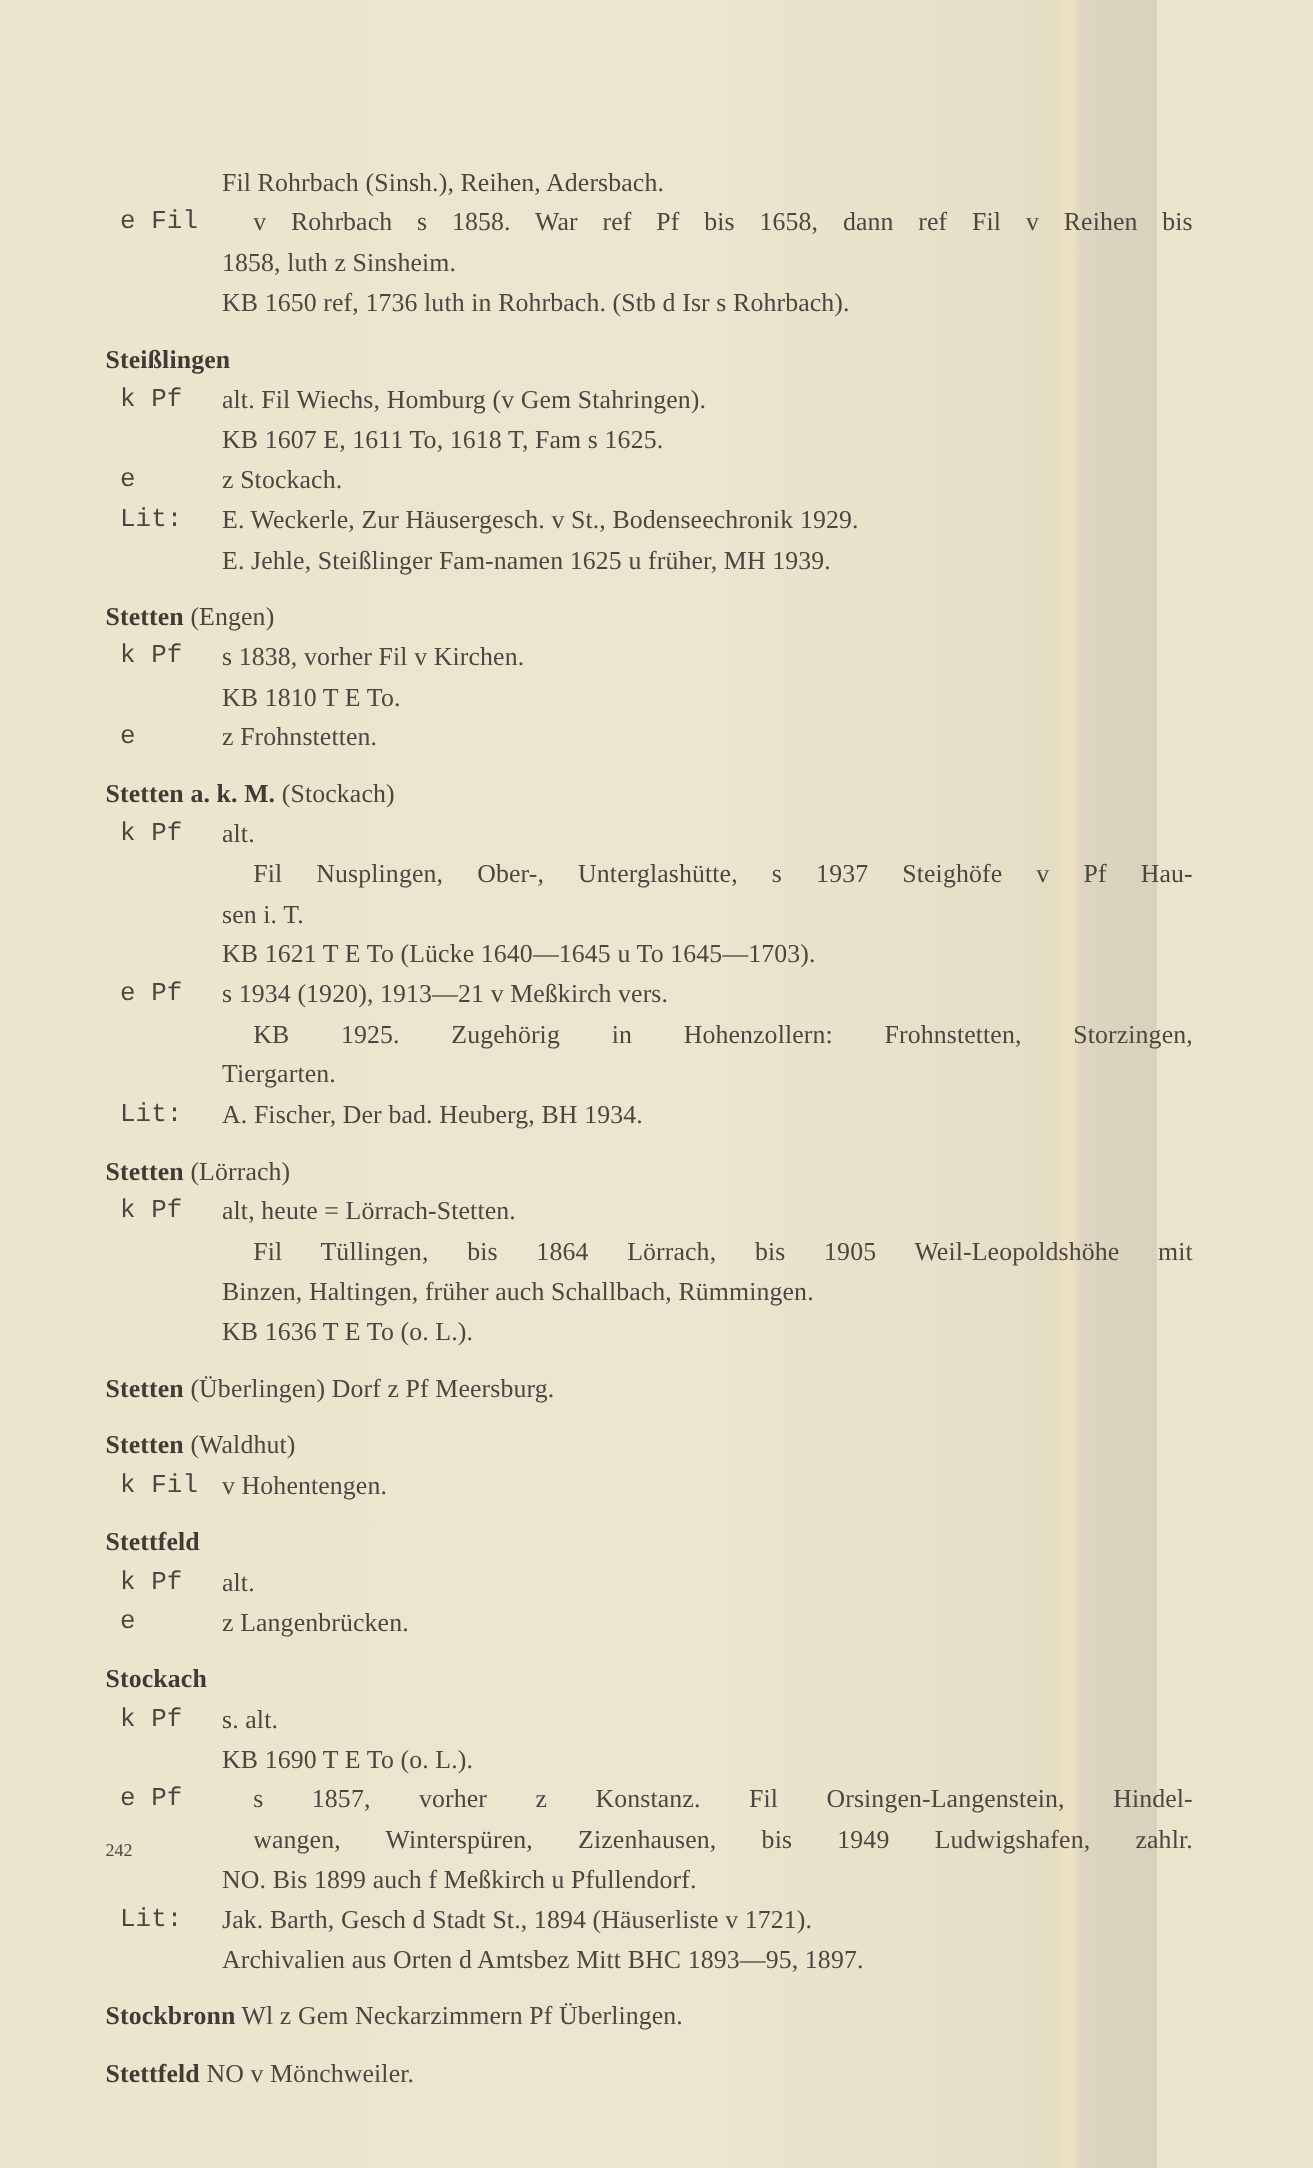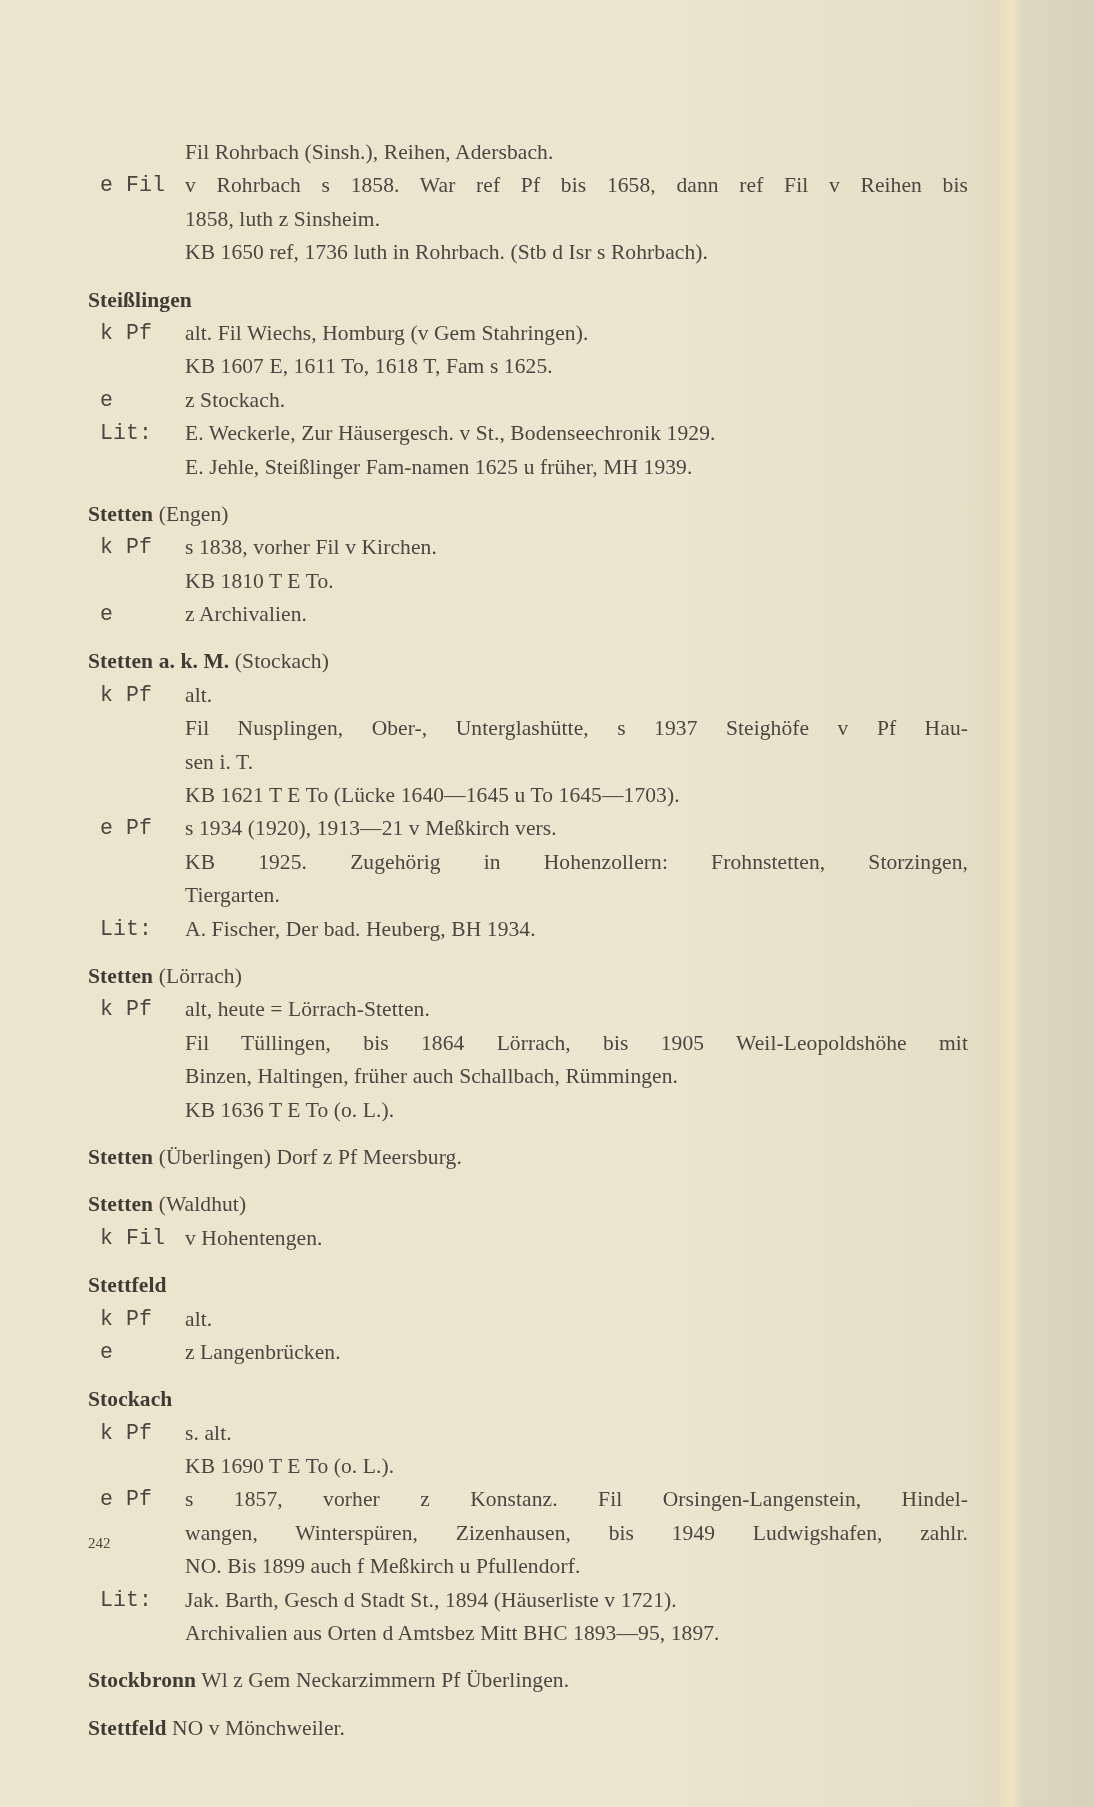--- a/index.html
+++ b/index.html
@@ -4,35 +4,35 @@
 <style>
   html, body { margin: 0; padding: 0; }
   body {
     width: 1094px; height: 1807px; overflow: hidden;
     background: #ebe3cc;
     position: relative;
     font-family: "Liberation Serif", "DejaVu Serif", serif;
     color: #4a4740;
   }
   .page {
-    position: absolute; left: 0; top: 0; width: 1094px; height: 1807px;
+    position: absolute; left: 0; top: 0; width: 964px; height: 1807px;
     background: linear-gradient(90deg, #ece4cd 0%, #ece5cf 60%, #e6dec6 88%, #e3dbc2 91%, #f0e3c3 92.5%, #ddd5bf 93.5%, #d9d1bc 100%);
   }
   .content {
     position: absolute; left: 88px; top: 136px; width: 900px;
   }
   .line {
     position: relative; height: 33.4px; line-height: 33.4px;
     font-size: 21.5px; white-space: nowrap; letter-spacing: 0.1px;
   }
   .line.gap { margin-top: 14px; }
   .lab { position: absolute; left: 0; top: 0; display: inline-block; }
   .lab.ind { left: 12px; font-family: Liberation Mono, monospace; }
   .txt { position: absolute; left: 97px; top: 0; }
-  .txt.just { width: 783px; text-align: justify; text-align-last: justify; }
+  .txt.just { width: 783px; text-align: justify; text-align-last: justify; margin-left: 26px; }
   .head { position: absolute; left: 0; top: 0; }
   .head b { font-weight: bold; color: #3f3c36; }
   .pagenum {
     position: absolute; left: 88px; top: 1528px;
     font-size: 15px; line-height: 30px;
   }
 </style>
 </head>
 <body>
 
@@ -77,21 +77,21 @@
       </div>
       <div class="line">
         <span class="lab ind">k Pf</span>
         <span class="txt">s 1838, vorher Fil v Kirchen.</span>
       </div>
       <div class="line">
         <span class="txt">KB 1810 T E To.</span>
       </div>
       <div class="line">
         <span class="lab ind">e</span>
-        <span class="txt">z Archivalien.</span>
+        <span class="txt">z Frohnstetten.</span>
       </div>
       <div class="line gap">
         <span class="head"><b>Stetten a. k. M.</b> <span>(Stockach)</span></span>
       </div>
       <div class="line">
         <span class="lab ind">k Pf</span>
         <span class="txt">alt.</span>
       </div>
       <div class="line">
         <span class="txt just">Fil Nusplingen, Ober-, Unterglashütte, s 1937 Steighöfe v Pf Hau-</span>

